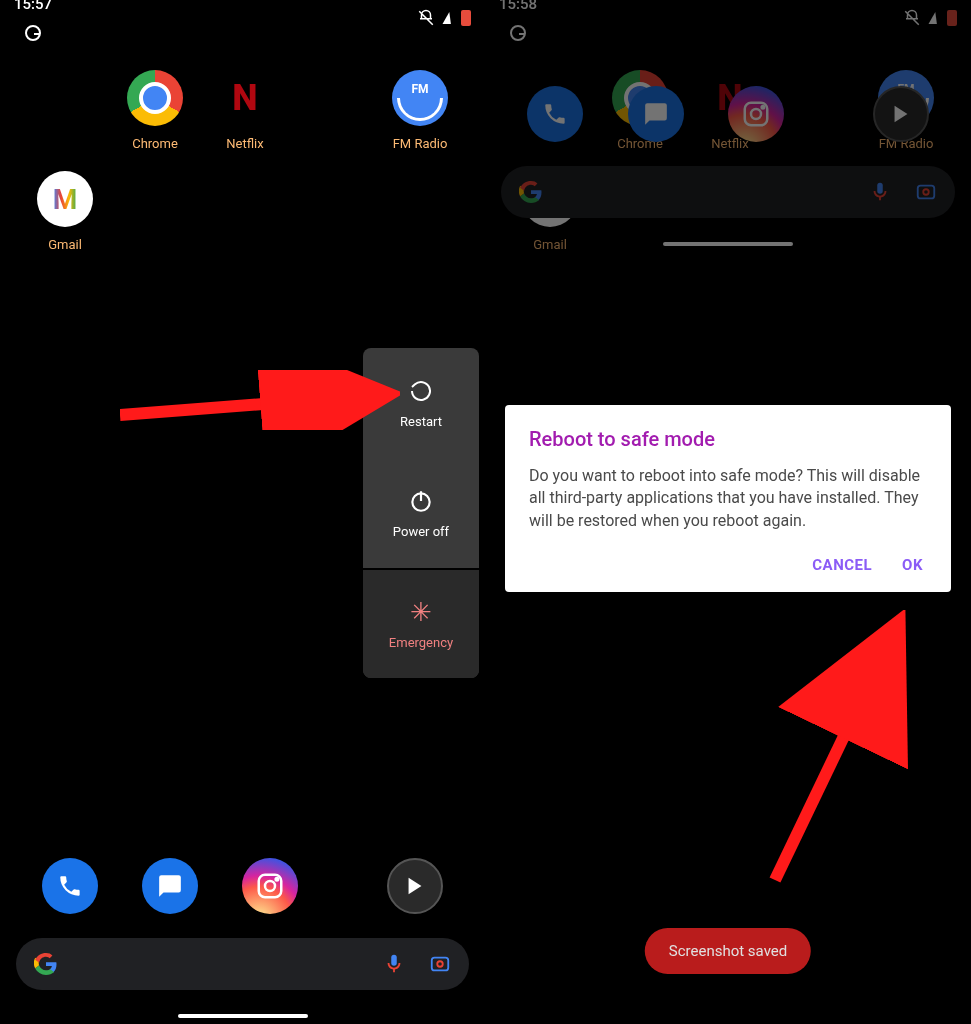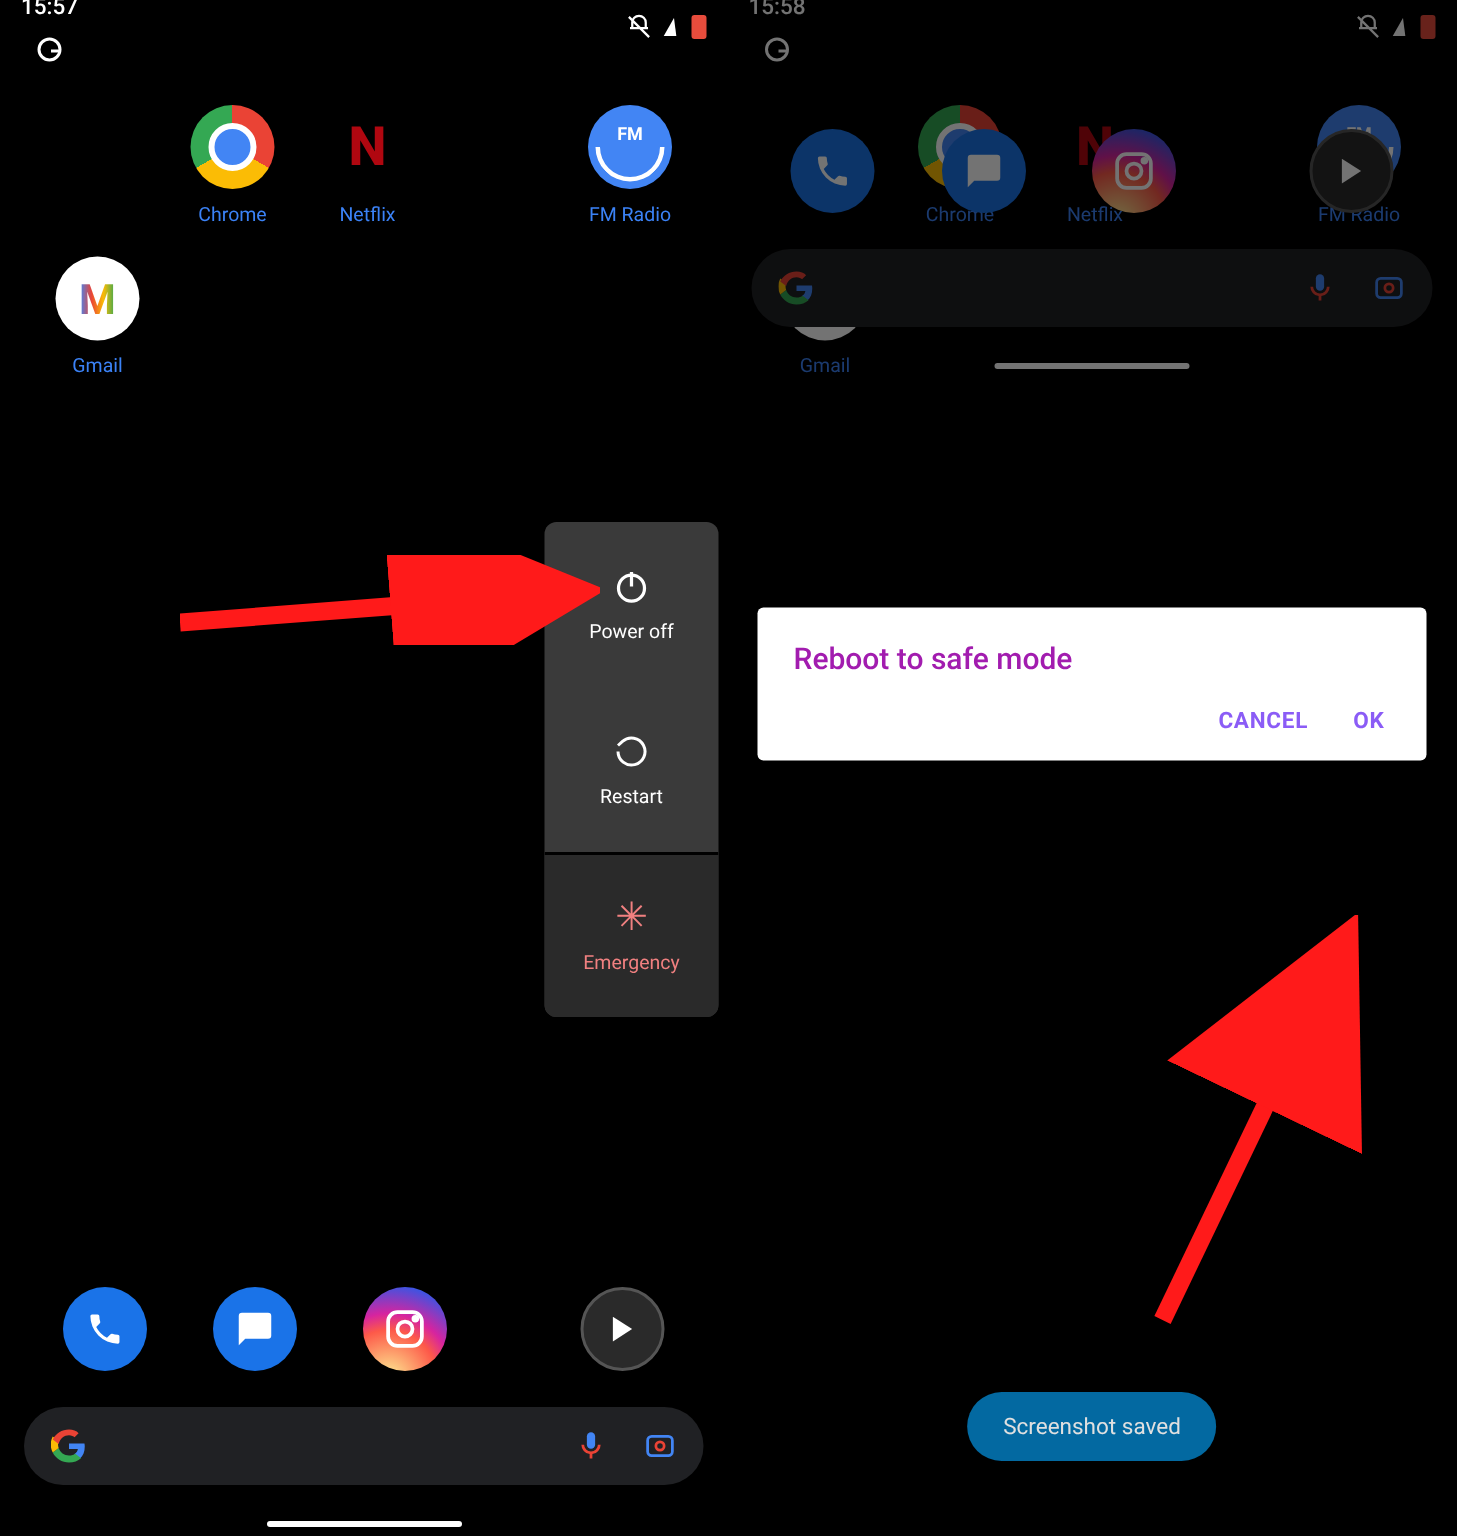--- a/index.html
+++ b/index.html
@@ -67,21 +67,21 @@
     align-items: center;
     gap: 10px;
     width: 90px;
   }
   .app-icon {
     width: 56px; height: 56px;
     border-radius: 50%;
     display: flex; align-items: center; justify-content: center;
     font-weight: bold;
   }
-  .app-label { color: #3b82f6; font-size: 13px; }
+  .app-label { color: #fdba74; font-size: 13px; }
   .chrome { background: conic-gradient(#ea4335 0 120deg, #fbbc05 120deg 240deg, #34a853 240deg 360deg); position: relative; }
   .chrome::after { content:''; position:absolute; width:24px; height:24px; border-radius:50%; background:#4285f4; border:4px solid #fff; }
   .netflix { background:#000; color:#b00710; font-size:36px; font-weight: 800; }
   .fmradio { background:#4285f4; position:relative; }
   .fmradio::before { content:''; position:absolute; width:40px; height:40px; border:3px solid #fff; border-radius:50%; border-top-color:transparent; border-left-color:transparent; transform:rotate(45deg);}
   .fmradio::after { content:'FM'; position:absolute; color:#fff; font-size:12px; top:12px; }
   .gmail { background:#fff; position:relative; }
   .gmail::after { content:'M'; position:absolute; font-size:28px; font-weight:bold;
     background: linear-gradient(90deg,#4285f4,#ea4335,#fbbc05,#34a853);
     -webkit-background-clip: text; color: transparent; }
@@ -166,21 +166,21 @@
   .dialog-title { font-size: 20px; font-weight: 500; color:#a21caf; margin-bottom: 14px; }
   .dialog-body { font-size: 16px; color:#4a4a4a; line-height:1.4; margin-bottom: 18px; }
   .dialog-actions { display:flex; justify-content:flex-end; gap: 30px; padding: 6px 4px; }
   .dialog-btn { color:#8b5cf6; font-weight: 700; font-size: 15px; letter-spacing: 0.5px; }
   
   
   .toast {
     position:absolute;
     bottom: 50px;
     left: 50%; transform:translateX(-50%);
-    background:#0369a1;
+    background:#b91c1c;
     color:#e0e0e0;
     padding: 14px 24px;
     border-radius: 24px;
     font-size: 15px;
   }
   
   
   .arrow {
     position: absolute;
     pointer-events: none;
@@ -222,34 +222,34 @@
     </div>
     <div class="app" style="grid-column:1">
       <div class="app-icon gmail"></div>
       <span class="app-label">Gmail</span>
     </div>
   </div>
 
   <div class="powermenu">
     <div class="pitem">
       <span class="picon">
+        <svg width="24" height="24" viewBox="0 0 24 24" fill="none" stroke="#fff" stroke-width="2">
+            <path d="M3 12a9 9 0 1 0 3-6.7L3 8"></path>
+          </svg>
+      </span>
+      <span>Restart</span>
+    </div>
+    <div class="pitem">
+      <span class="picon">
         <svg width="26" height="26" viewBox="0 0 24 24" fill="none" stroke="#fff" stroke-width="2">
             <circle cx="12" cy="13" r="8"></circle>
             <line x1="12" y1="3" x2="12" y2="12"></line>
           </svg>
       </span>
       <span>Power off</span>
-    </div>
-    <div class="pitem">
-      <span class="picon">
-        <svg width="24" height="24" viewBox="0 0 24 24" fill="none" stroke="#fff" stroke-width="2">
-            <path d="M3 12a9 9 0 1 0 3-6.7L3 8"></path>
-          </svg>
-      </span>
-      <span>Restart</span>
     </div>
     <div class="pitem emerg">
       <span class="picon" style="color:#f08080;font-size:26px">✳</span>
       <span>Emergency</span>
     </div>
   </div>
 
   <div class="dock">
     <div class="dock-icon dphone">
       <svg width="26" height="26" viewBox="0 0 24 24" fill="#fff">
@@ -391,20 +391,21 @@
       </div>
     </div>
 
     <div class="navpill"></div>
   </div>
 
   <div class="toast">Screenshot saved</div>
 
   <div class="dialog">
     <div class="dialog-title">Reboot to safe mode</div>
+    <div class="dialog-body">Do you want to reboot into safe mode? This will disable all third-party applications that you have installed. They will be restored when you reboot again.</div>
     <div class="dialog-actions">
       <span class="dialog-btn">CANCEL</span>
       <span class="dialog-btn">OK</span>
     </div>
   </div>
 
   <div class="arrow" style="left:260px; top:610px;">
     <svg width="180" height="280">
         <defs>
           <marker id="ah2" markerWidth="12" markerHeight="12" refX="10" refY="6" orient="auto">

